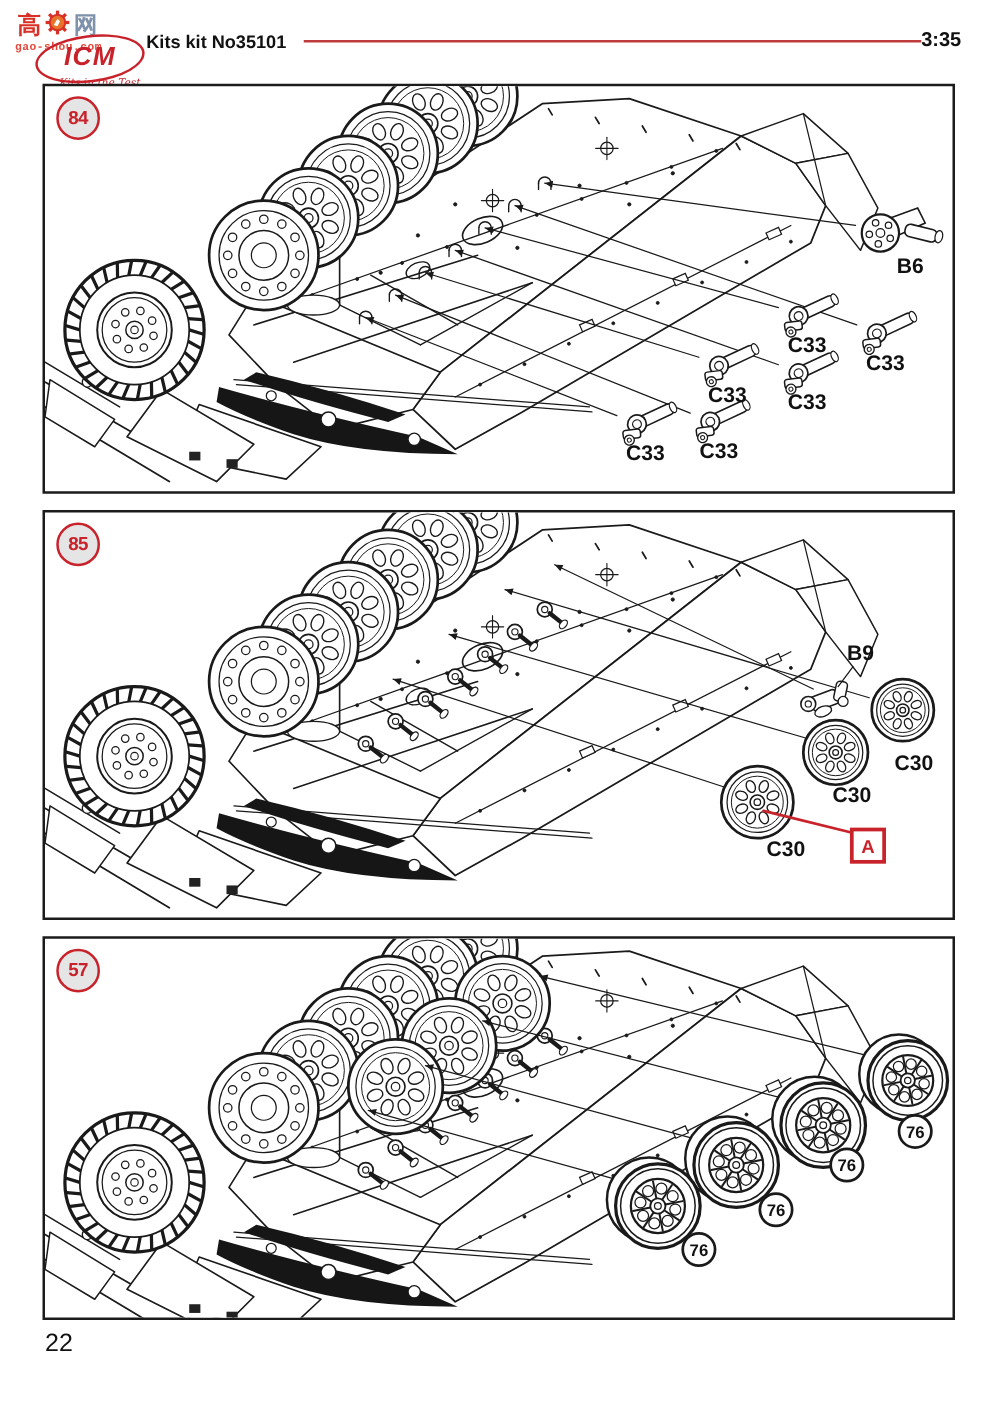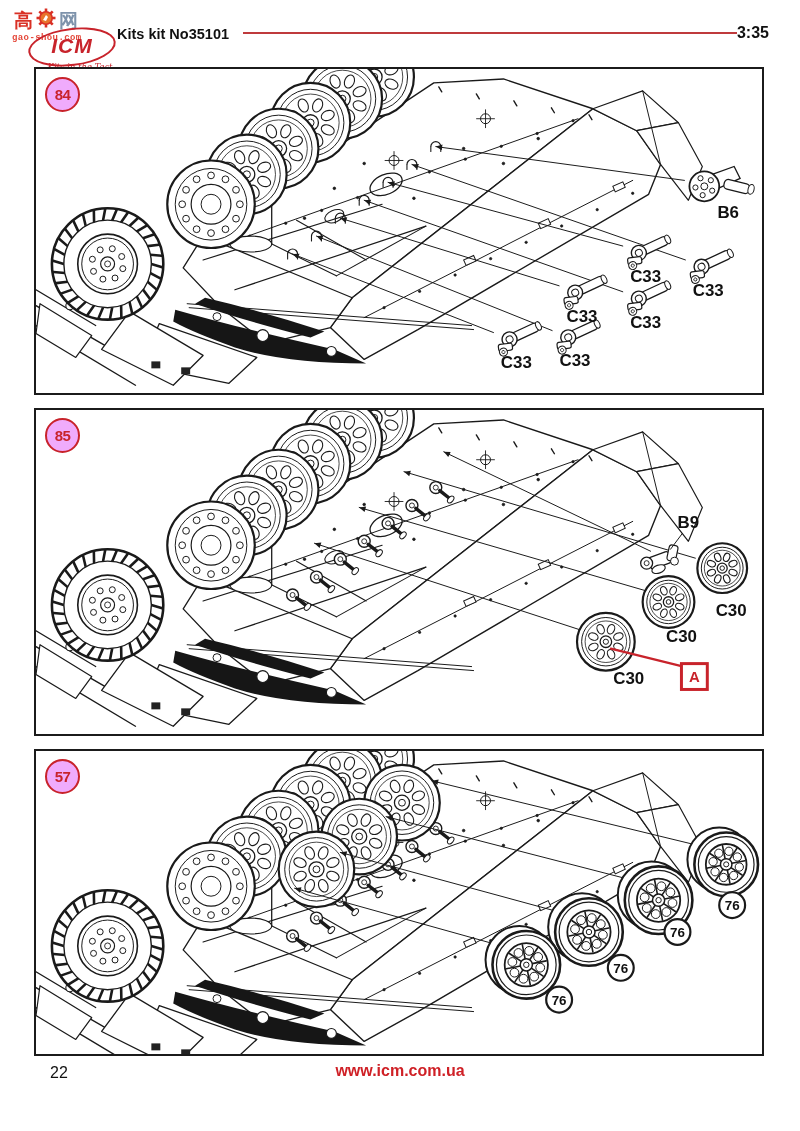--- a/index.html
+++ b/index.html
@@ -18,25 +18,25 @@
   .icm-text{position:absolute;left:0;right:0;top:6px;text-align:center;font-size:21px;font-weight:700;font-style:italic;color:var(--accent);letter-spacing:1px;}
   .icm-tagline{position:absolute;left:8px;top:34px;width:100%;text-align:center;font-family:"DejaVu Serif",serif;font-style:italic;font-size:8.5px;color:var(--accent);white-space:nowrap;}
   .kit-label{position:absolute;left:117px;top:26px;font-size:14.5px;font-weight:700;}
   .header-line{position:absolute;left:243px;top:32px;width:494px;height:2px;background:#bf3a3c;}
   .scale-label{position:absolute;right:31px;top:24px;font-size:16px;font-weight:700;}
 
   
   .panel{position:absolute;left:34px;width:730px;border:2px solid #1b1b1b;background:#fff;box-sizing:border-box;}
   .badge{position:absolute;left:9px;top:8px;width:31px;height:31px;border:2.5px solid var(--accent);border-radius:50%;
          display:flex;align-items:center;justify-content:center;font-weight:700;font-size:15px;color:var(--accent);
-         background:#f0abfc;z-index:5;letter-spacing:-.5px;}
+         background:#e5e5e5;z-index:5;letter-spacing:-.5px;}
   svg.diagram{position:absolute;left:0;top:0;width:100%;height:100%;display:block;}
 
   
-  .page-num{position:absolute;left:36px;top:1064px;font-size:16px;margin-left:14px;}
+  .page-num{position:absolute;left:36px;top:1064px;font-size:20px;}
   .website{position:absolute;left:0;top:1062px;width:100%;text-align:center;font-size:16px;font-weight:700;color:#cf2026;}
 </style>
 </head>
 <body>
 
 <div class="page">
 
   <div class="logo-wrap">
     <div class="wm-row">
       <span class="wm-char-left">高</span>
@@ -1060,14 +1060,13 @@
           <text x="645" y="187" fill="#111" font-size="13.5" font-weight="700" text-anchor="middle" font-family="&quot;Liberation Sans&quot;,sans-serif">76</text>
           <circle cx="588" cy="218" r="13" fill="#fff" stroke="#1a1a1a" stroke-width="2.2"></circle>
           <text x="588" y="223" fill="#111" font-size="13.5" font-weight="700" text-anchor="middle" font-family="&quot;Liberation Sans&quot;,sans-serif">76</text>
           <circle cx="526" cy="250" r="13" fill="#fff" stroke="#1a1a1a" stroke-width="2.2"></circle>
           <text x="526" y="255" fill="#111" font-size="13.5" font-weight="700" text-anchor="middle" font-family="&quot;Liberation Sans&quot;,sans-serif">76</text>
         </g>
       </svg>
   </section>
 
   <div class="page-num">22</div>
-  <div class="website">www.icm.com.ua</div>
 </div>
 
 </body></html>

